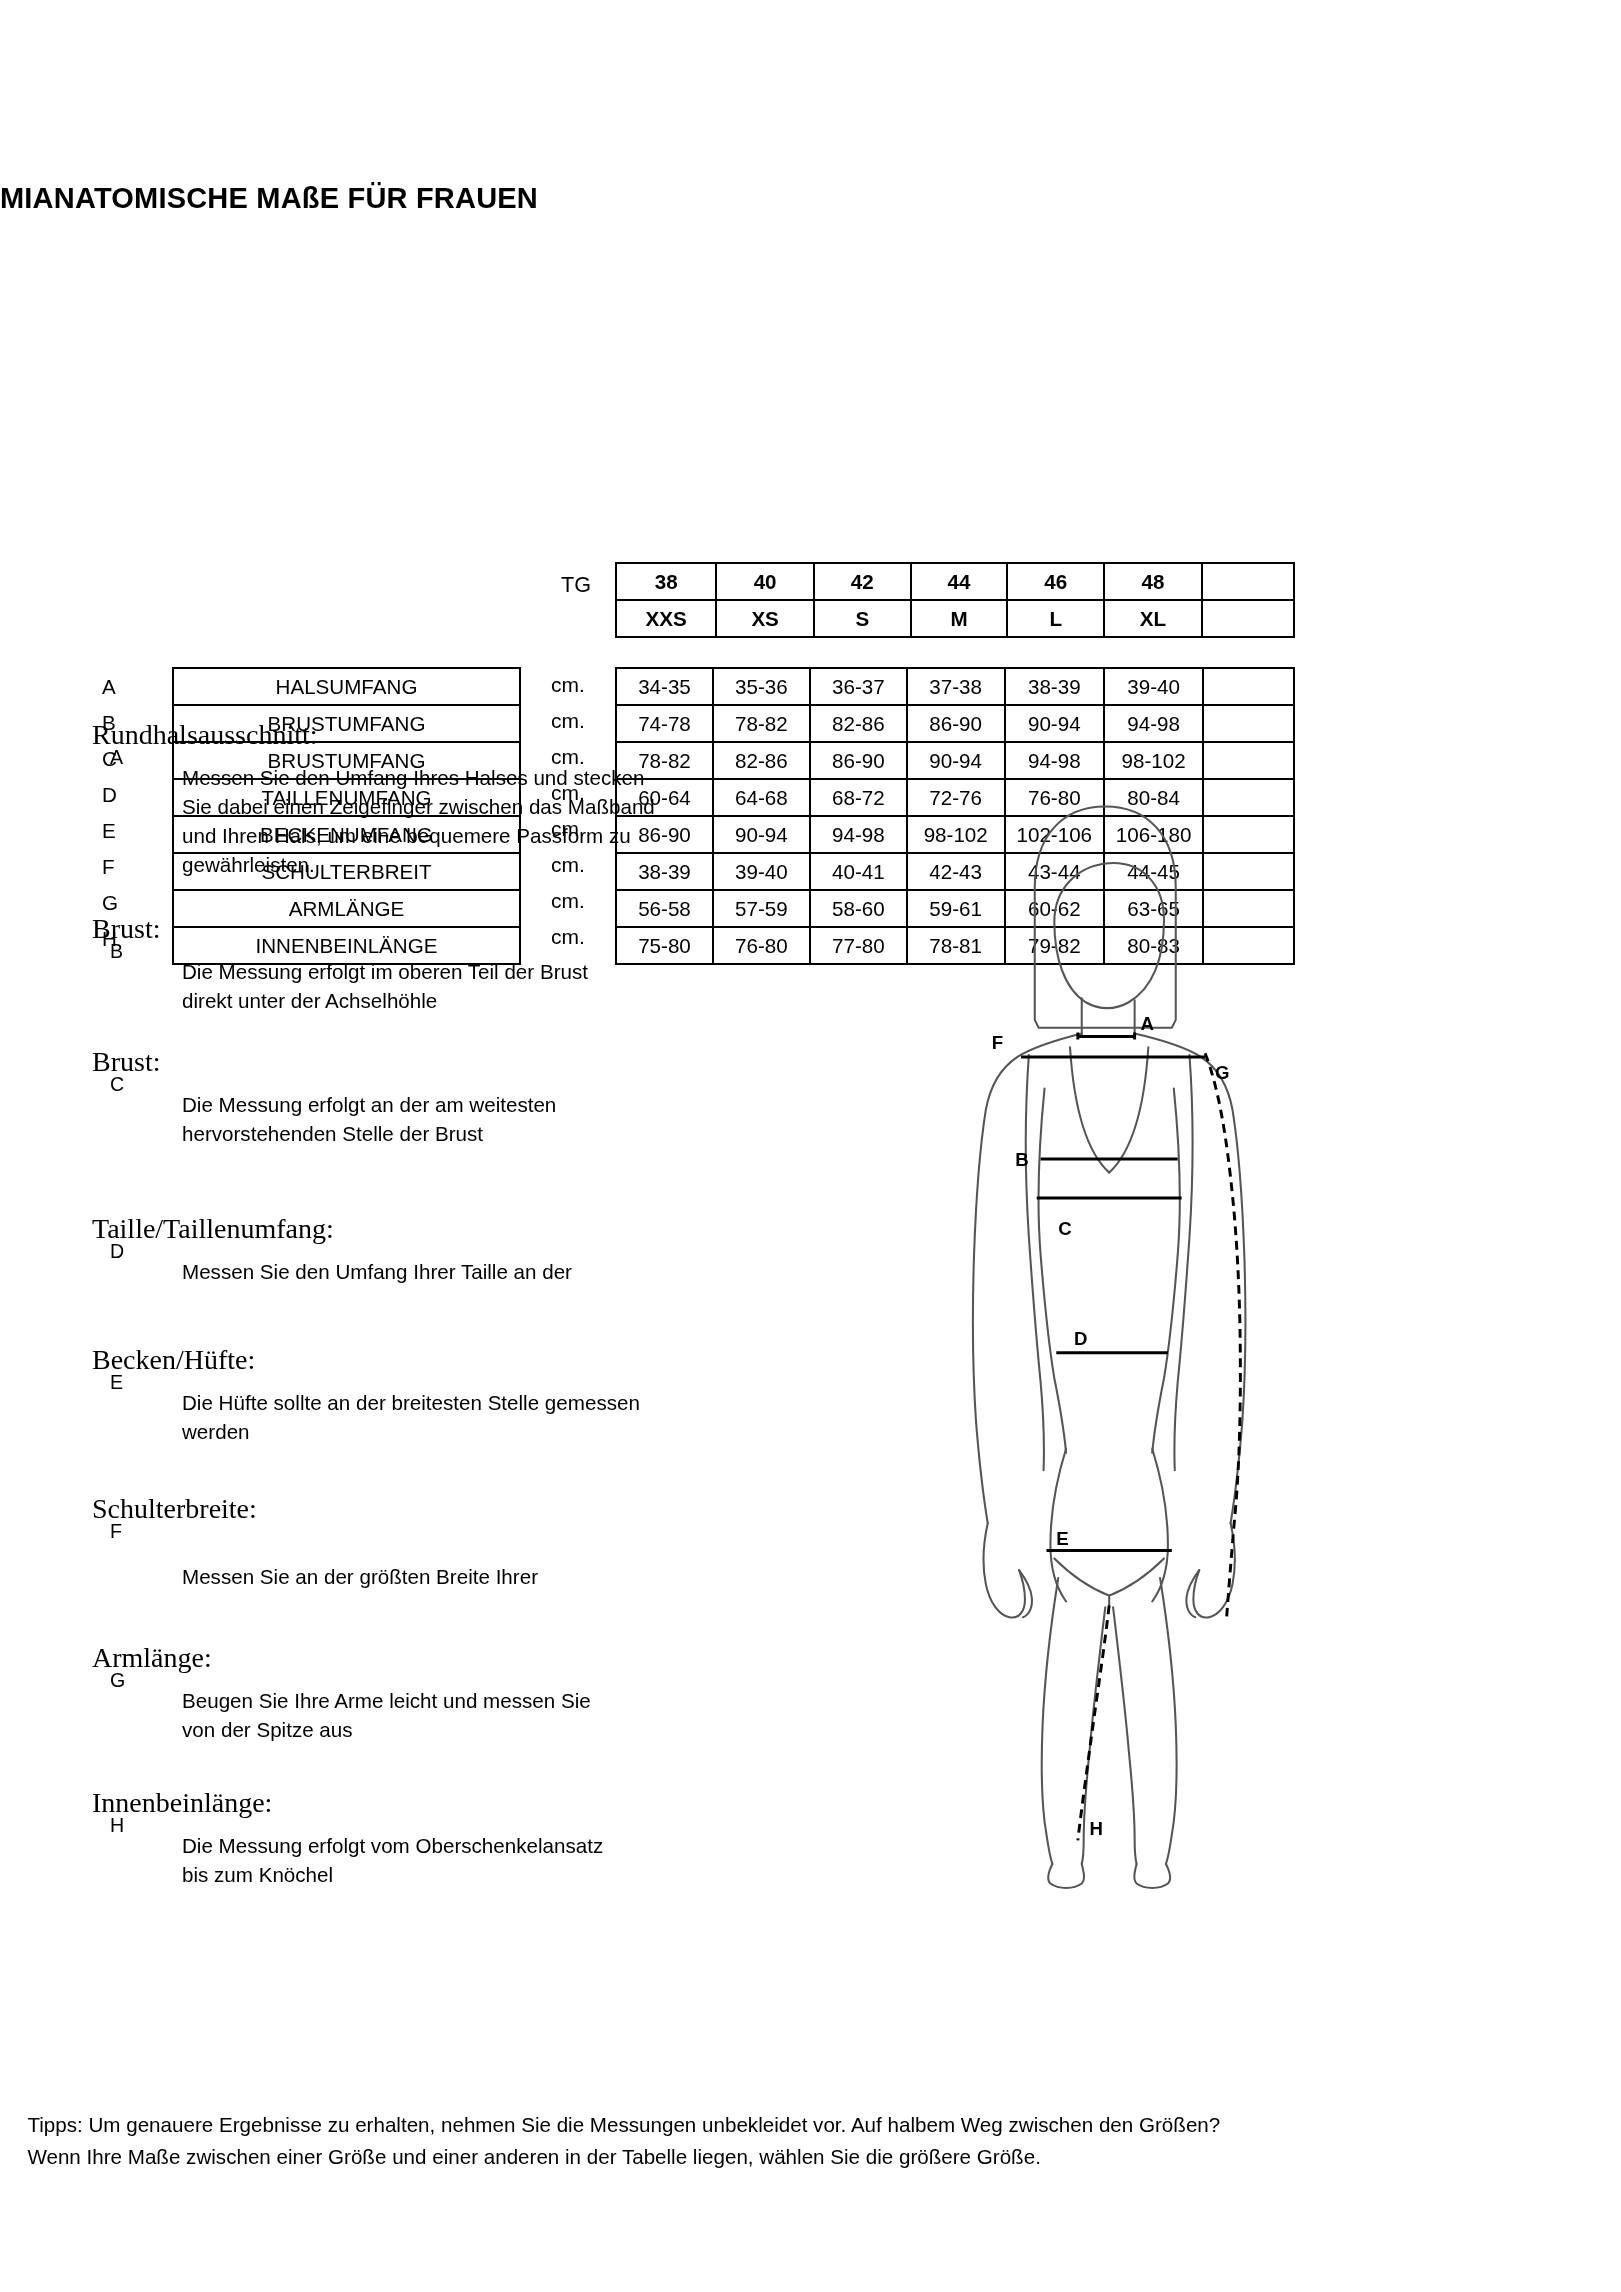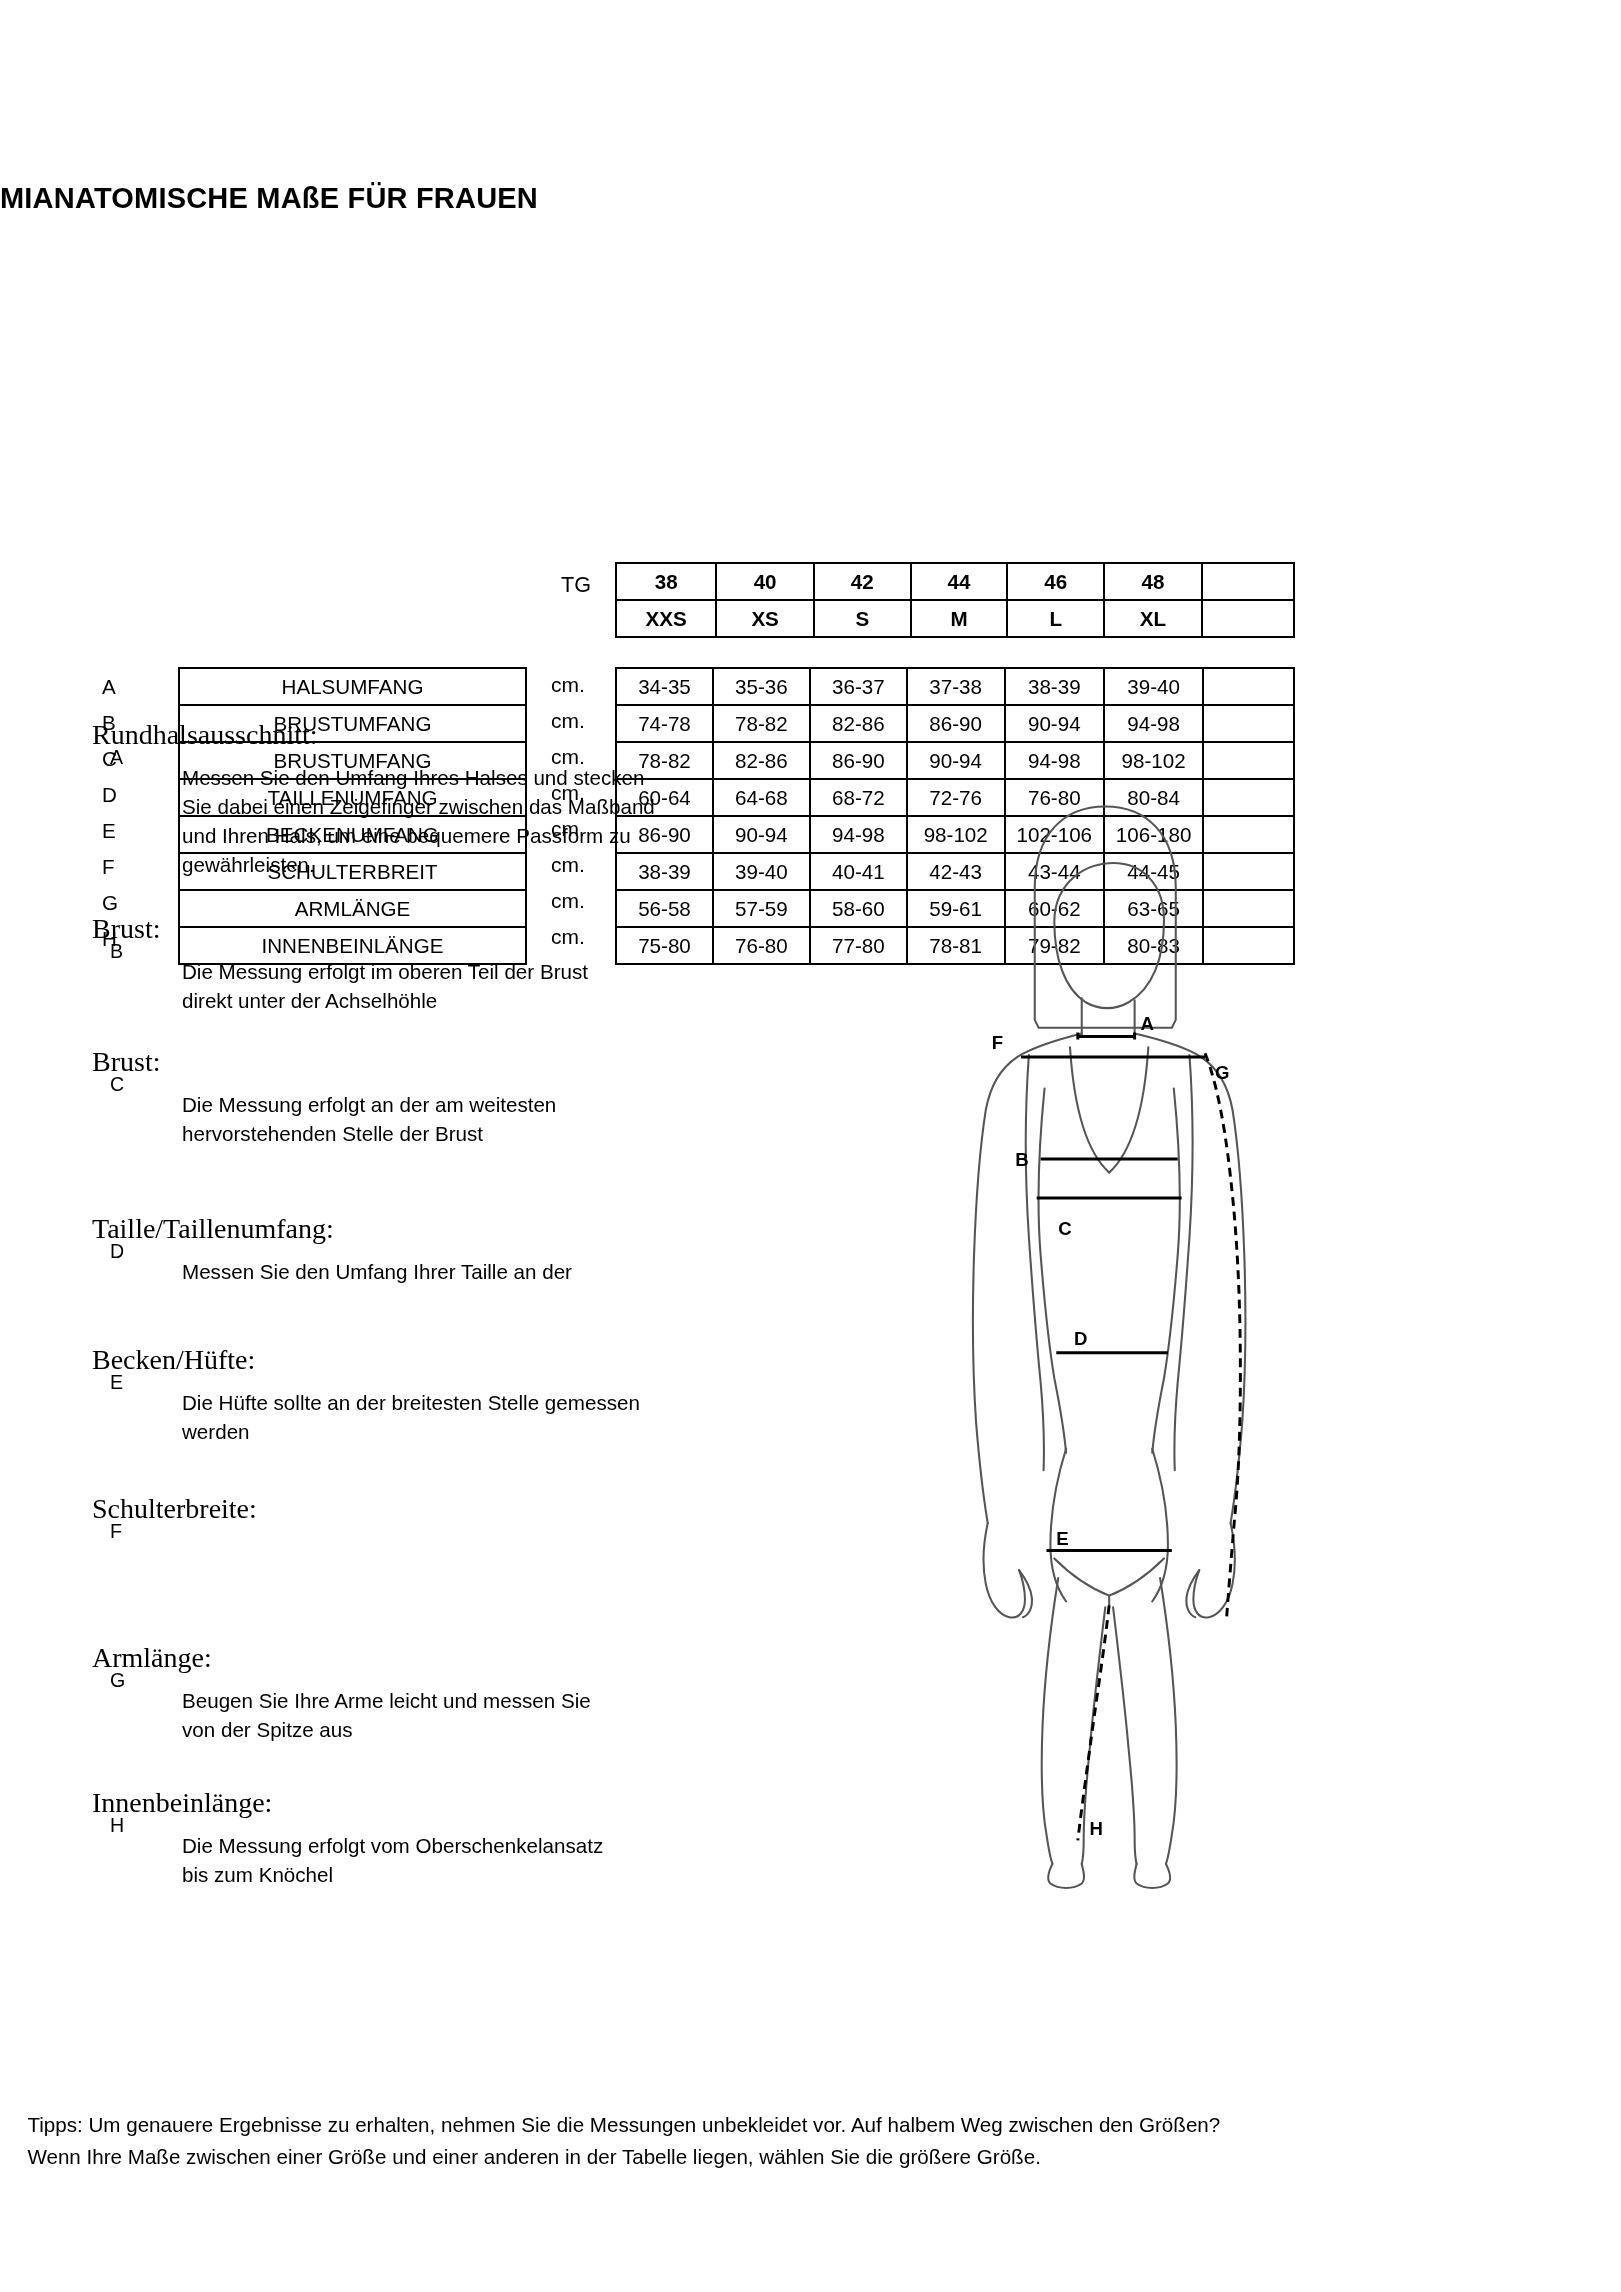--- a/index.html
+++ b/index.html
@@ -79,21 +79,21 @@
   }
   .row-letters div {
     height: 36px;
     line-height: 36px;
     font-size: 20.6px;
   }
 
   
   .names-table {
     position: absolute;
-    left: 178px;
+    left: 172px;
     top: 388px;
   }
   .names-table td {
     width: 345px;
     text-align: left;
     padding-left: 7.8px;
     font-size: 20.6px;
     height: 36px;
   }
 
@@ -371,20 +371,21 @@
   <div class="desc-item" style="height:149px">
     <div class="desc-letter" style="top:25.5px">E</div>
     <div class="desc-head">Becken/Hüfte:</div>
     <div class="desc-body">Die Hüfte sollte an der breitesten Stelle gemessen
 werden</div>
   </div>
 
   <div class="desc-item" style="height:149px">
     <div class="desc-letter" style="top:25.5px">F</div>
     <div class="desc-head">Schulterbreite:</div>
+    <div class="desc-body" style="margin-top:37px">Messen Sie an der größten Breite Ihrer</div>
   </div>
 
   <div class="desc-item" style="height:145px">
     <div class="desc-letter" style="top:25.5px">G</div>
     <div class="desc-head">Armlänge:</div>
     <div class="desc-body">Beugen Sie Ihre Arme leicht und messen Sie
 von der Spitze aus</div>
   </div>
 
   <div class="desc-item" style="height:137px">

